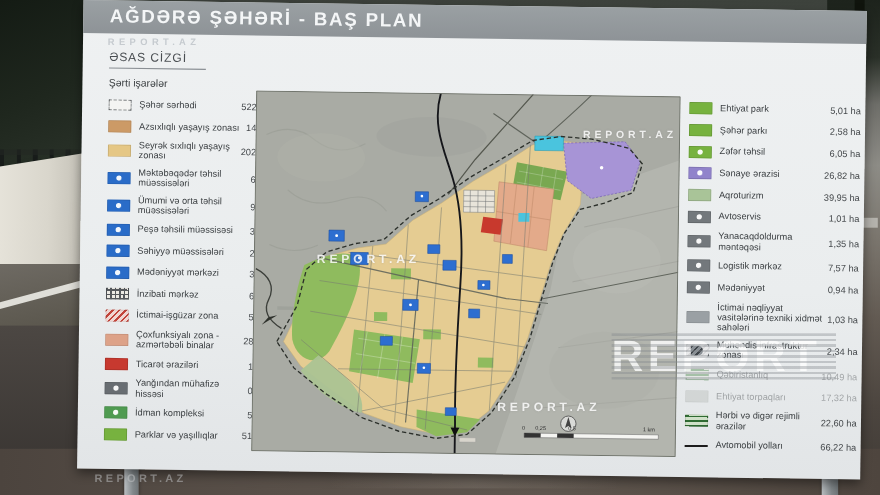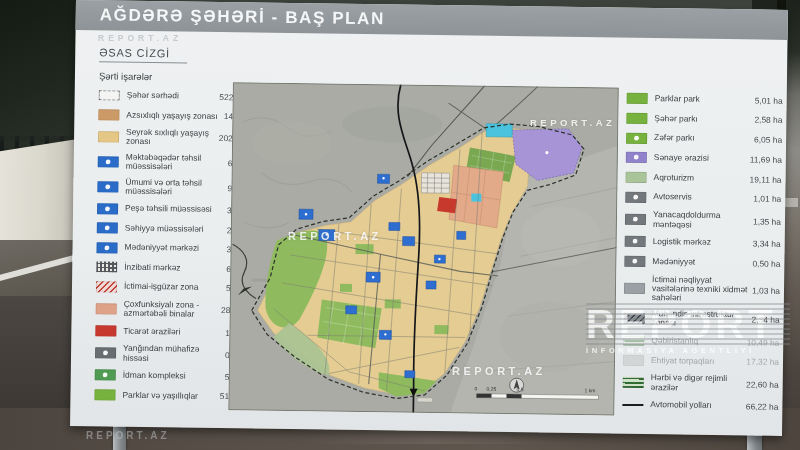--- a/index.html
+++ b/index.html
@@ -61,21 +61,21 @@
 
   .mapbox{position:absolute;left:158px;top:80px;width:386px;height:328px;}
 
   
   .wm{position:absolute;font-weight:bold;pointer-events:none;}
   .wm-under-title{left:98px;top:33px;font-size:8.5px;letter-spacing:4px;color:#c4c9ce;opacity:.95;}
   .wm-map{color:rgba(255,255,255,.82);letter-spacing:3.5px;text-shadow:0 0 2px rgba(120,120,120,.3);}
   .wm-map1{left:530px;top:117px;font-size:9.5px;}
   .wm-map2{left:288px;top:230px;font-size:11px;}
   .wm-map3{left:452px;top:365px;font-size:11px;}
-  .wm-big{left:586px;top:303px;width:204px;text-align:left;}
+  .wm-big{left:556px;top:303px;width:204px;text-align:left;}
   .wm-big .l1{font-size:40px;line-height:42px;letter-spacing:4px;color:rgba(255,255,255,.8);
     font-weight:bold;position:relative;}
   .wm-big .l1::after{content:"";position:absolute;inset:0;
     background:repeating-linear-gradient(0deg,rgba(130,135,140,.38) 0 2px,rgba(255,255,255,0) 2px 5px);}
   .wm-big .l2{font-size:7.5px;letter-spacing:3.6px;color:rgba(255,255,255,.78);margin-top:1px;white-space:nowrap;}
   .wm-bottom{left:86px;top:430px;font-size:10px;letter-spacing:3px;color:rgba(195,197,200,.5);}
 </style>
 </head>
 <body>
 
@@ -194,74 +194,74 @@
             <span class="lbl">Parklar və yaşıllıqlar</span>
             <span class="val">51,58 ha</span>
           </div>
         </div>
     </div>
 
     <div class="legend legend-right">
       <div id="legend-right-rows">
           <div class="lrow">
             <span class="sw" style="background: rgb(119, 178, 63);"></span>
-            <span class="lbl">Parklar park</span>
+            <span class="lbl">Ehtiyat park</span>
             <span class="val">5,01 ha</span>
           </div>
           <div class="lrow">
             <span class="sw" style="background: rgb(119, 178, 63);"></span>
             <span class="lbl">Şəhər parkı</span>
             <span class="val">2,58 ha</span>
           </div>
           <div class="lrow">
             <span class="sw" style="background: rgb(119, 178, 63);">
               <i class="sw-dot"></i>
             </span>
-            <span class="lbl">Zəfər parkı</span>
+            <span class="lbl">Zəfər təhsil</span>
             <span class="val">6,05 ha</span>
           </div>
           <div class="lrow">
             <span class="sw" style="background: rgb(145, 131, 203);">
               <i class="sw-dot"></i>
             </span>
             <span class="lbl">Sənaye ərazisi</span>
-            <span class="val">11,69 ha</span>
+            <span class="val">26,82 ha</span>
           </div>
           <div class="lrow">
             <span class="sw" style="background: rgb(169, 196, 152);"></span>
             <span class="lbl">Aqroturizm</span>
-            <span class="val">19,11 ha</span>
+            <span class="val">39,95 ha</span>
           </div>
           <div class="lrow">
             <span class="sw" style="background: rgb(115, 120, 124);">
               <i class="sw-dot"></i>
             </span>
             <span class="lbl">Avtoservis</span>
             <span class="val">1,01 ha</span>
           </div>
           <div class="lrow">
             <span class="sw" style="background: rgb(115, 120, 124);">
               <i class="sw-dot"></i>
             </span>
             <span class="lbl">Yanacaqdoldurma məntəqəsi</span>
             <span class="val">1,35 ha</span>
           </div>
           <div class="lrow">
             <span class="sw" style="background: rgb(115, 120, 124);">
               <i class="sw-dot"></i>
             </span>
             <span class="lbl">Logistik mərkəz</span>
-            <span class="val">3,34 ha</span>
+            <span class="val">7,57 ha</span>
           </div>
           <div class="lrow">
             <span class="sw" style="background: rgb(115, 120, 124);">
               <i class="sw-dot"></i>
             </span>
             <span class="lbl">Mədəniyyət</span>
-            <span class="val">0,50 ha</span>
+            <span class="val">0,94 ha</span>
           </div>
           <div class="lrow">
             <span class="sw" style="background: rgb(154, 160, 164);"></span>
             <span class="lbl">İctimai nəqliyyat vasitələrinə texniki xidmət sahələri</span>
             <span class="val">1,03 ha</span>
           </div>
           <div class="lrow">
             <span class="sw" style="background: repeating-linear-gradient(135deg, rgb(63, 68, 73) 0px, rgb(63, 68, 73) 1.6px, rgb(138, 144, 149) 1.6px, rgb(138, 144, 149) 4.2px);"></span>
             <span class="lbl">Mühəndis infrastruktur zonası</span>
             <span class="val">2,34 ha</span>
@@ -391,16 +391,15 @@
       <rect x=".5" y=".5" width="385" height="327" fill="none" stroke="#70746c" stroke-width=".9"></rect>
     </svg>
   </div>
 
   <div class="wm wm-under-title">REPORT.AZ</div>
   <div class="wm wm-map wm-map1">REPORT.AZ</div>
   <div class="wm wm-map wm-map2">REPORT.AZ</div>
   <div class="wm wm-map wm-map3">REPORT.AZ</div>
   <div class="wm wm-big">
     <div class="l1">REPORT</div>
-    <div class="l2">İNFORMASİYA AGENTLİYİ</div>
   </div>
   <div class="wm wm-bottom">REPORT.AZ</div>
 </div>
 
 </body></html>

